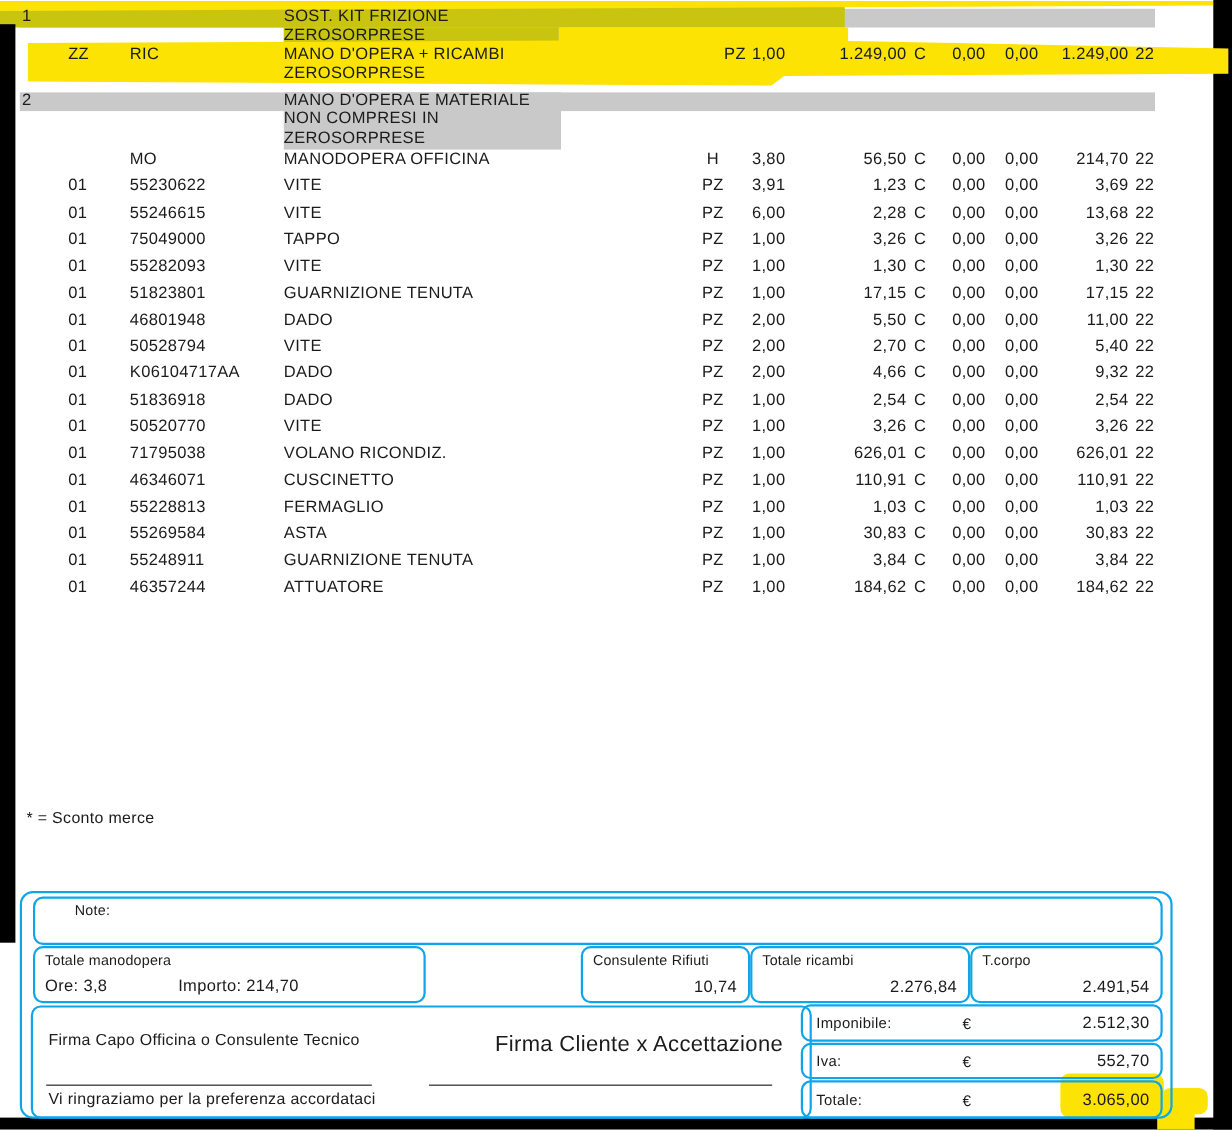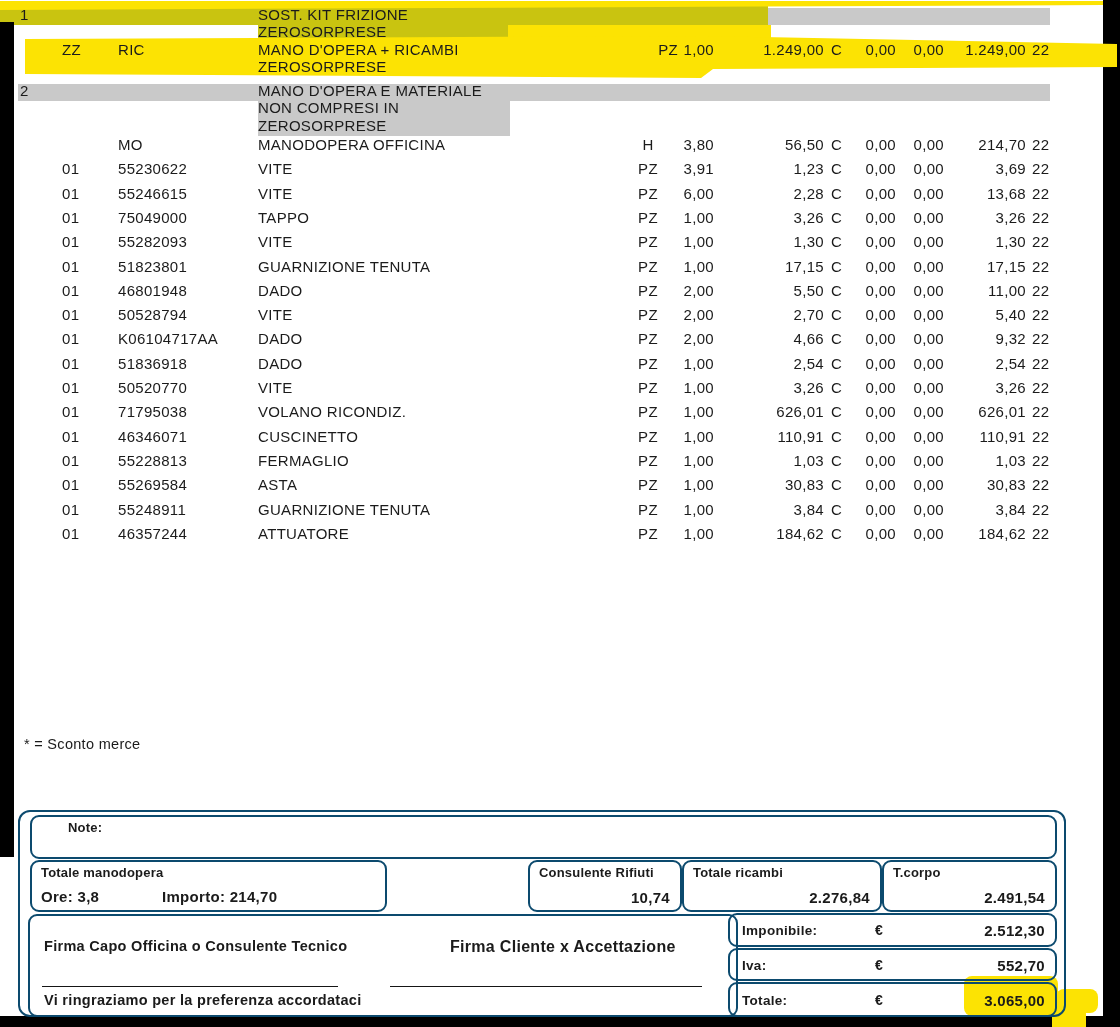--- a/index.html
+++ b/index.html
@@ -36,21 +36,21 @@
   .c7{left:734px;width:90px;text-align:right;}
   .c8{left:831px;}
   .c9{left:846px;width:50px;text-align:right;}
   .c10{left:894px;width:50px;text-align:right;}
   .c11{left:936px;width:90px;text-align:right;}
   .c12{left:1032px;}
   .hdesc{position:absolute;left:258px;line-height:17.4px;white-space:pre-line;}
   .hnum{position:absolute;line-height:17.4px;}
 
   
-  .fbox{position:absolute;border:2px solid #0c4a6e;border-radius:9px;background:transparent;font-weight:bold;}
+  .fbox{position:absolute;border:2px solid #0ea5e9;border-radius:9px;background:transparent;}
   .fbox .lbl{position:absolute;top:3px;left:9px;font-size:13px;letter-spacing:.2px;}
   .fbox .val{position:absolute;bottom:4px;right:10px;font-size:15px;letter-spacing:.3px;}
   .sigline{position:absolute;border-top:1.6px solid #151515;height:0;}
   .sumbox .lbl2{position:absolute;top:50%;transform:translateY(-50%);left:12px;font-size:13.5px;}
   .sumbox .cur{position:absolute;top:50%;transform:translateY(-50%);left:145px;font-size:14px;}
   .sumbox .val2{position:absolute;top:50%;transform:translateY(-50%);right:10px;font-size:15px;letter-spacing:.3px;}
 </style>
 </head>
 <body>
 
@@ -348,21 +348,21 @@
       <span class="lbl">Totale ricambi</span>
       <span class="val">2.276,84</span>
     </div>
     <div class="fbox" style="left:882px;top:860px;width:171px;height:48px;">
       <span class="lbl">T.corpo</span>
       <span class="val">2.491,54</span>
     </div>
 
     <div class="fbox" style="left:28px;top:914px;width:692px;height:99px;padding-left:14px;">
       <span class="abs" style="left:14px;top:22px;font-size:14.5px;">Firma Capo Officina o Consulente Tecnico</span>
-      <span class="abs" style="left:420px;top:22px;font-size:16px;">Firma Cliente x Accettazione</span>
+      <span class="abs" style="left:420px;top:22px;font-size:20px;">Firma Cliente x Accettazione</span>
       <div class="sigline" style="left:12px;top:70px;width:296px;"></div>
       <div class="sigline" style="left:360px;top:70px;width:312px;"></div>
       <span class="abs" style="left:14px;top:76px;font-size:14.5px;">Vi ringraziamo per la preferenza accordataci</span>
     </div>
 
     <div class="fbox sumbox" style="left:728px;top:913px;width:325px;height:30px;">
       <span class="lbl2">Imponibile:</span>
       <span class="cur">€</span>
       <span class="val2">2.512,30</span>
     </div>

